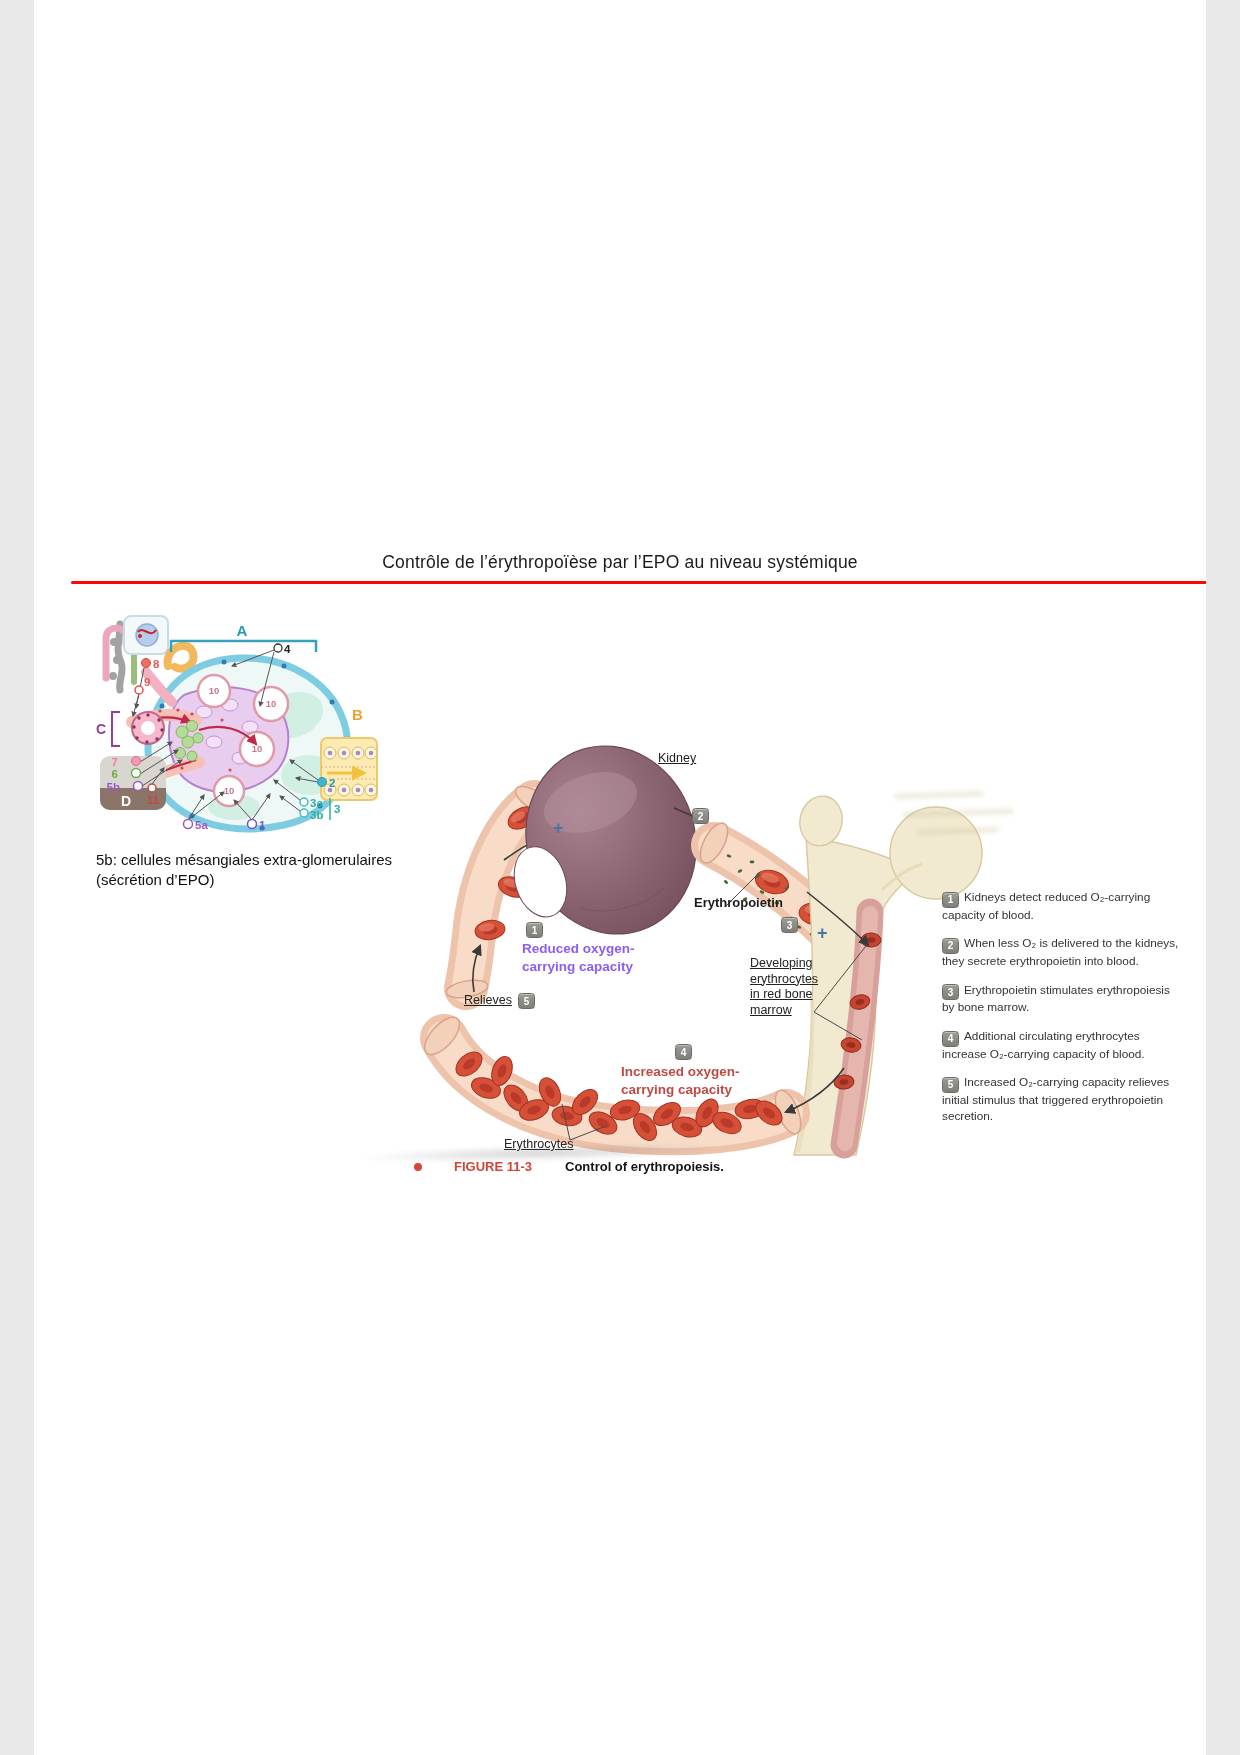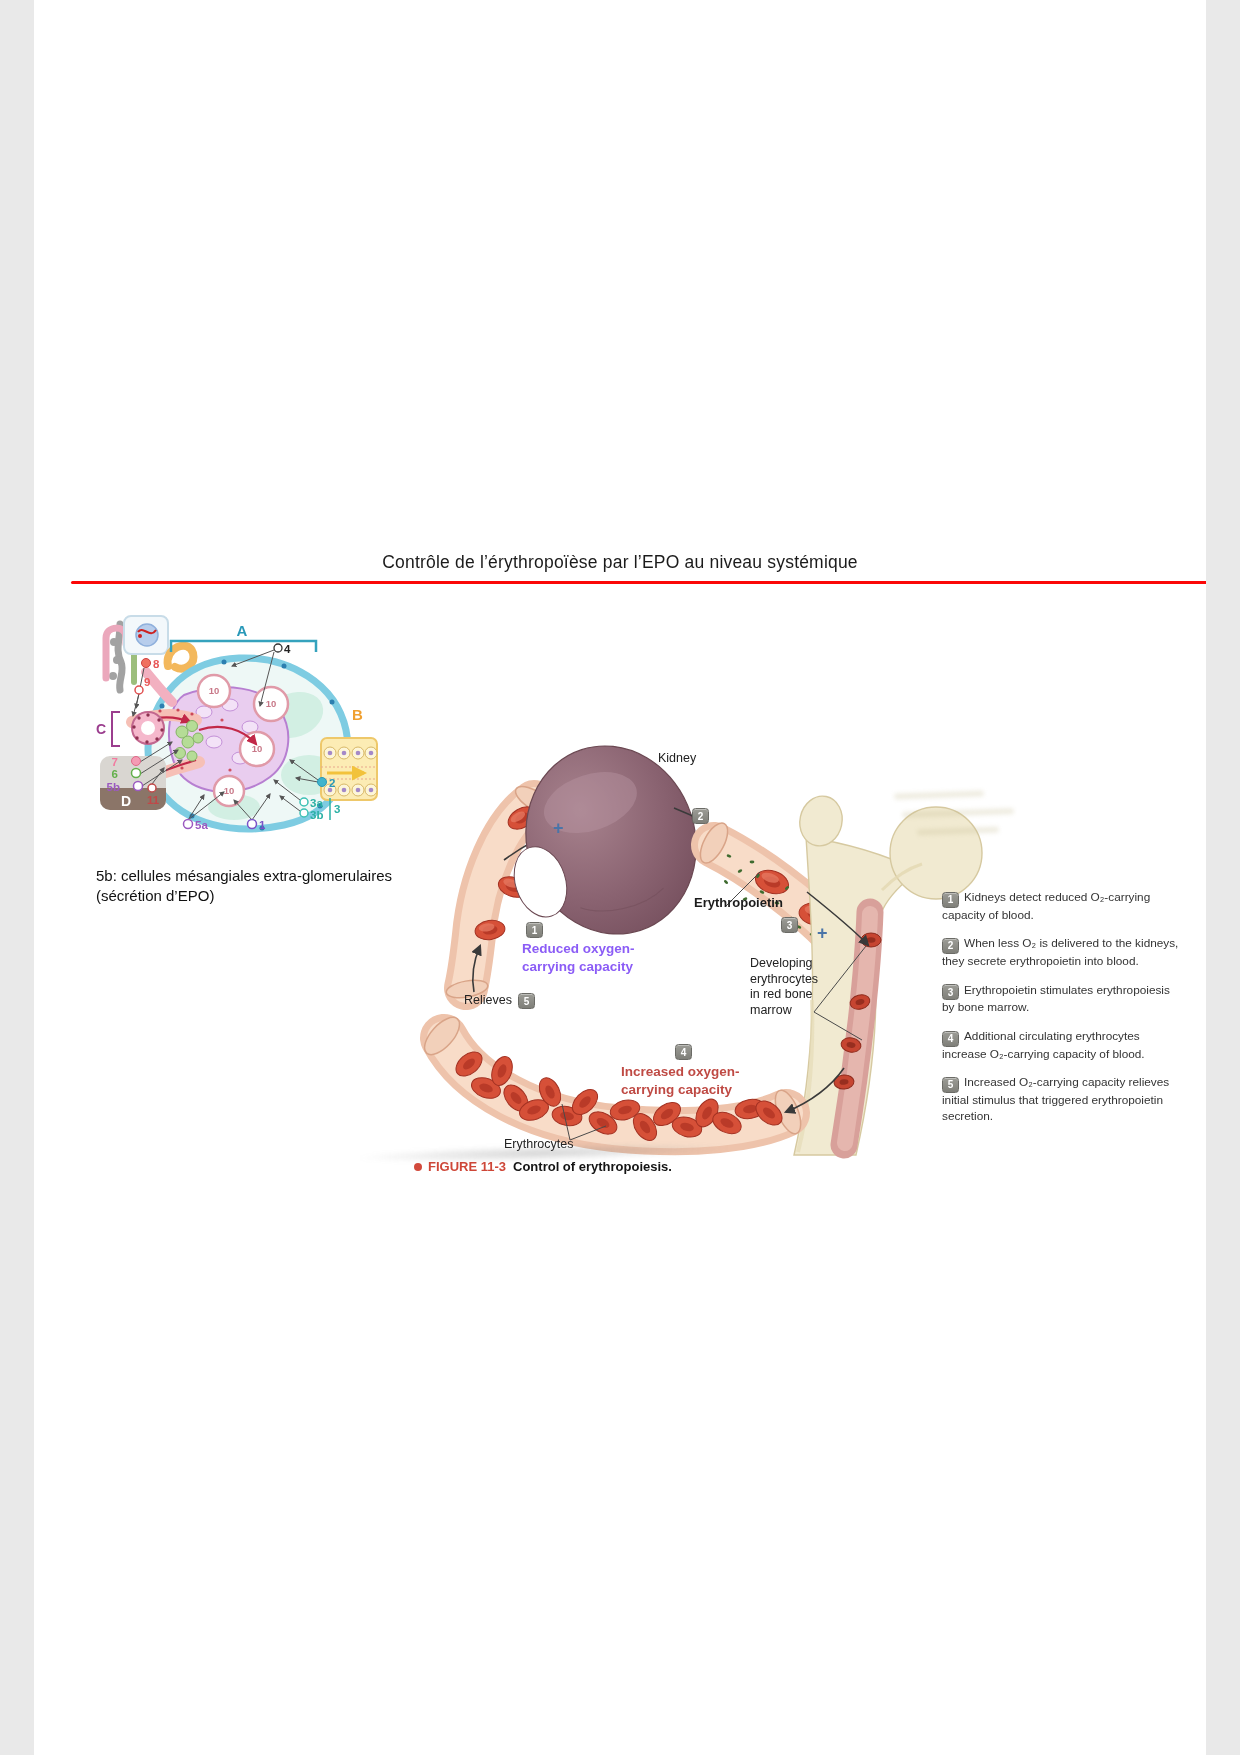--- a/index.html
+++ b/index.html
@@ -3,33 +3,33 @@
 <meta charset="utf-8">
 <style>
   html,body{margin:0;padding:0;background:#e9e9e9;}
   .page{position:relative;width:1172px;height:1755px;background:#ffffff;margin:0 auto;
         font-family:"Liberation Sans",sans-serif;overflow:hidden;}
   .abs{position:absolute;}
   .title{width:100%;text-align:center;font-size:17.5px;color:#1b1b1b;letter-spacing:.2px;}
   .redrule{height:3px;background:#fb0707;border-radius:2px;}
   .note{font-size:15px;color:#111;line-height:1.35;}
   .figwrap{width:900px;height:575px;}
-  .flabel{font-size:12.5px;color:#222;line-height:1.25;}
+  .flabel{font-size:12.5px;color:#222;line-height:1.25;text-decoration:underline;}
   .fbold{font-weight:bold;color:#1c1c1c;font-size:13px;}
   .blue2{font-weight:bold;color:#8b5cf6;font-size:13.5px;line-height:1.3;}
   .red2{font-weight:bold;color:#bf4a44;font-size:13.5px;line-height:1.3;}
   .plus{font-weight:bold;color:#4a74a8;font-size:18px;}
   .badge{display:inline-flex;align-items:center;justify-content:center;
          width:15px;height:14px;border-radius:3.5px;
          background:linear-gradient(#9c9c96,#7f7f79);border:1px solid #6b6b66;
          color:#fff;font-size:10px;font-weight:bold;box-shadow:inset 0 1px 0 rgba(255,255,255,.35);}
   .steps{width:237px;}
   .step{margin-bottom:13px;font-size:11.8px;color:#333;line-height:1.33;}
   .step .badge{margin-right:5px;vertical-align:-2px;}
-  .caption{display:flex;align-items:center;font-size:13px;}
+  .caption{display:flex;align-items:center;font-size:13px;gap:26px;}
   .caption .dot{width:8px;height:8px;border-radius:50%;background:#d2493b;margin-right:6px;}
   .caption .tag{color:#ce4637;font-weight:bold;margin-right:7px;}
   .caption .txt{color:#141414;font-weight:bold;}
   .ghost{background:#c6bd94;opacity:.28;filter:blur(2px);border-radius:3px;}
   .scanshadow{background:radial-gradient(ellipse at center,rgba(110,110,110,.30),rgba(110,110,110,0) 70%);
               filter:blur(2px);}
   svg text{font-family:"Liberation Sans",sans-serif;}
 </style>
 </head>
 <body>
@@ -229,21 +229,21 @@
       <line x1="246" y1="188" x2="246" y2="210" stroke="#2ab0a4" stroke-width="1.5"></line>
       <text x="250" y="203" fill="#2ab0a4">3</text>
 
       <line x1="190" y1="40" x2="148" y2="56" stroke="#555" stroke-width="1" marker-end="url(#arrG)"></line>
       <line x1="190" y1="42" x2="176" y2="96" stroke="#555" stroke-width="1" marker-end="url(#arrG)"></line>
       <circle cx="194" cy="38" r="4" fill="#fff" stroke="#333" stroke-width="1.3"></circle>
       <text x="200" y="43" fill="#222">4</text>
     </g>
   </svg>
 
-  <div class="abs note" style="left:62px;top:850px;width:300px;margin-top:16px;">
+  <div class="abs note" style="left:62px;top:850px;width:300px;">
     <div>5b: cellules mésangiales extra-glomerulaires</div>
     <div>(sécrétion d’EPO)</div>
   </div>
 
   <div class="abs figwrap" style="left:340px;top:640px;">
 
     <svg width="900" height="560" viewBox="0 0 900 560" class="abs" style="left:0;top:0;">
       <defs>
         <marker id="arr" viewBox="0 0 10 10" refX="8" refY="5" markerWidth="7" markerHeight="7" orient="auto-start-reverse">
           <path d="M0,0 L10,5 L0,10 z" fill="#3a3a3a"></path>

